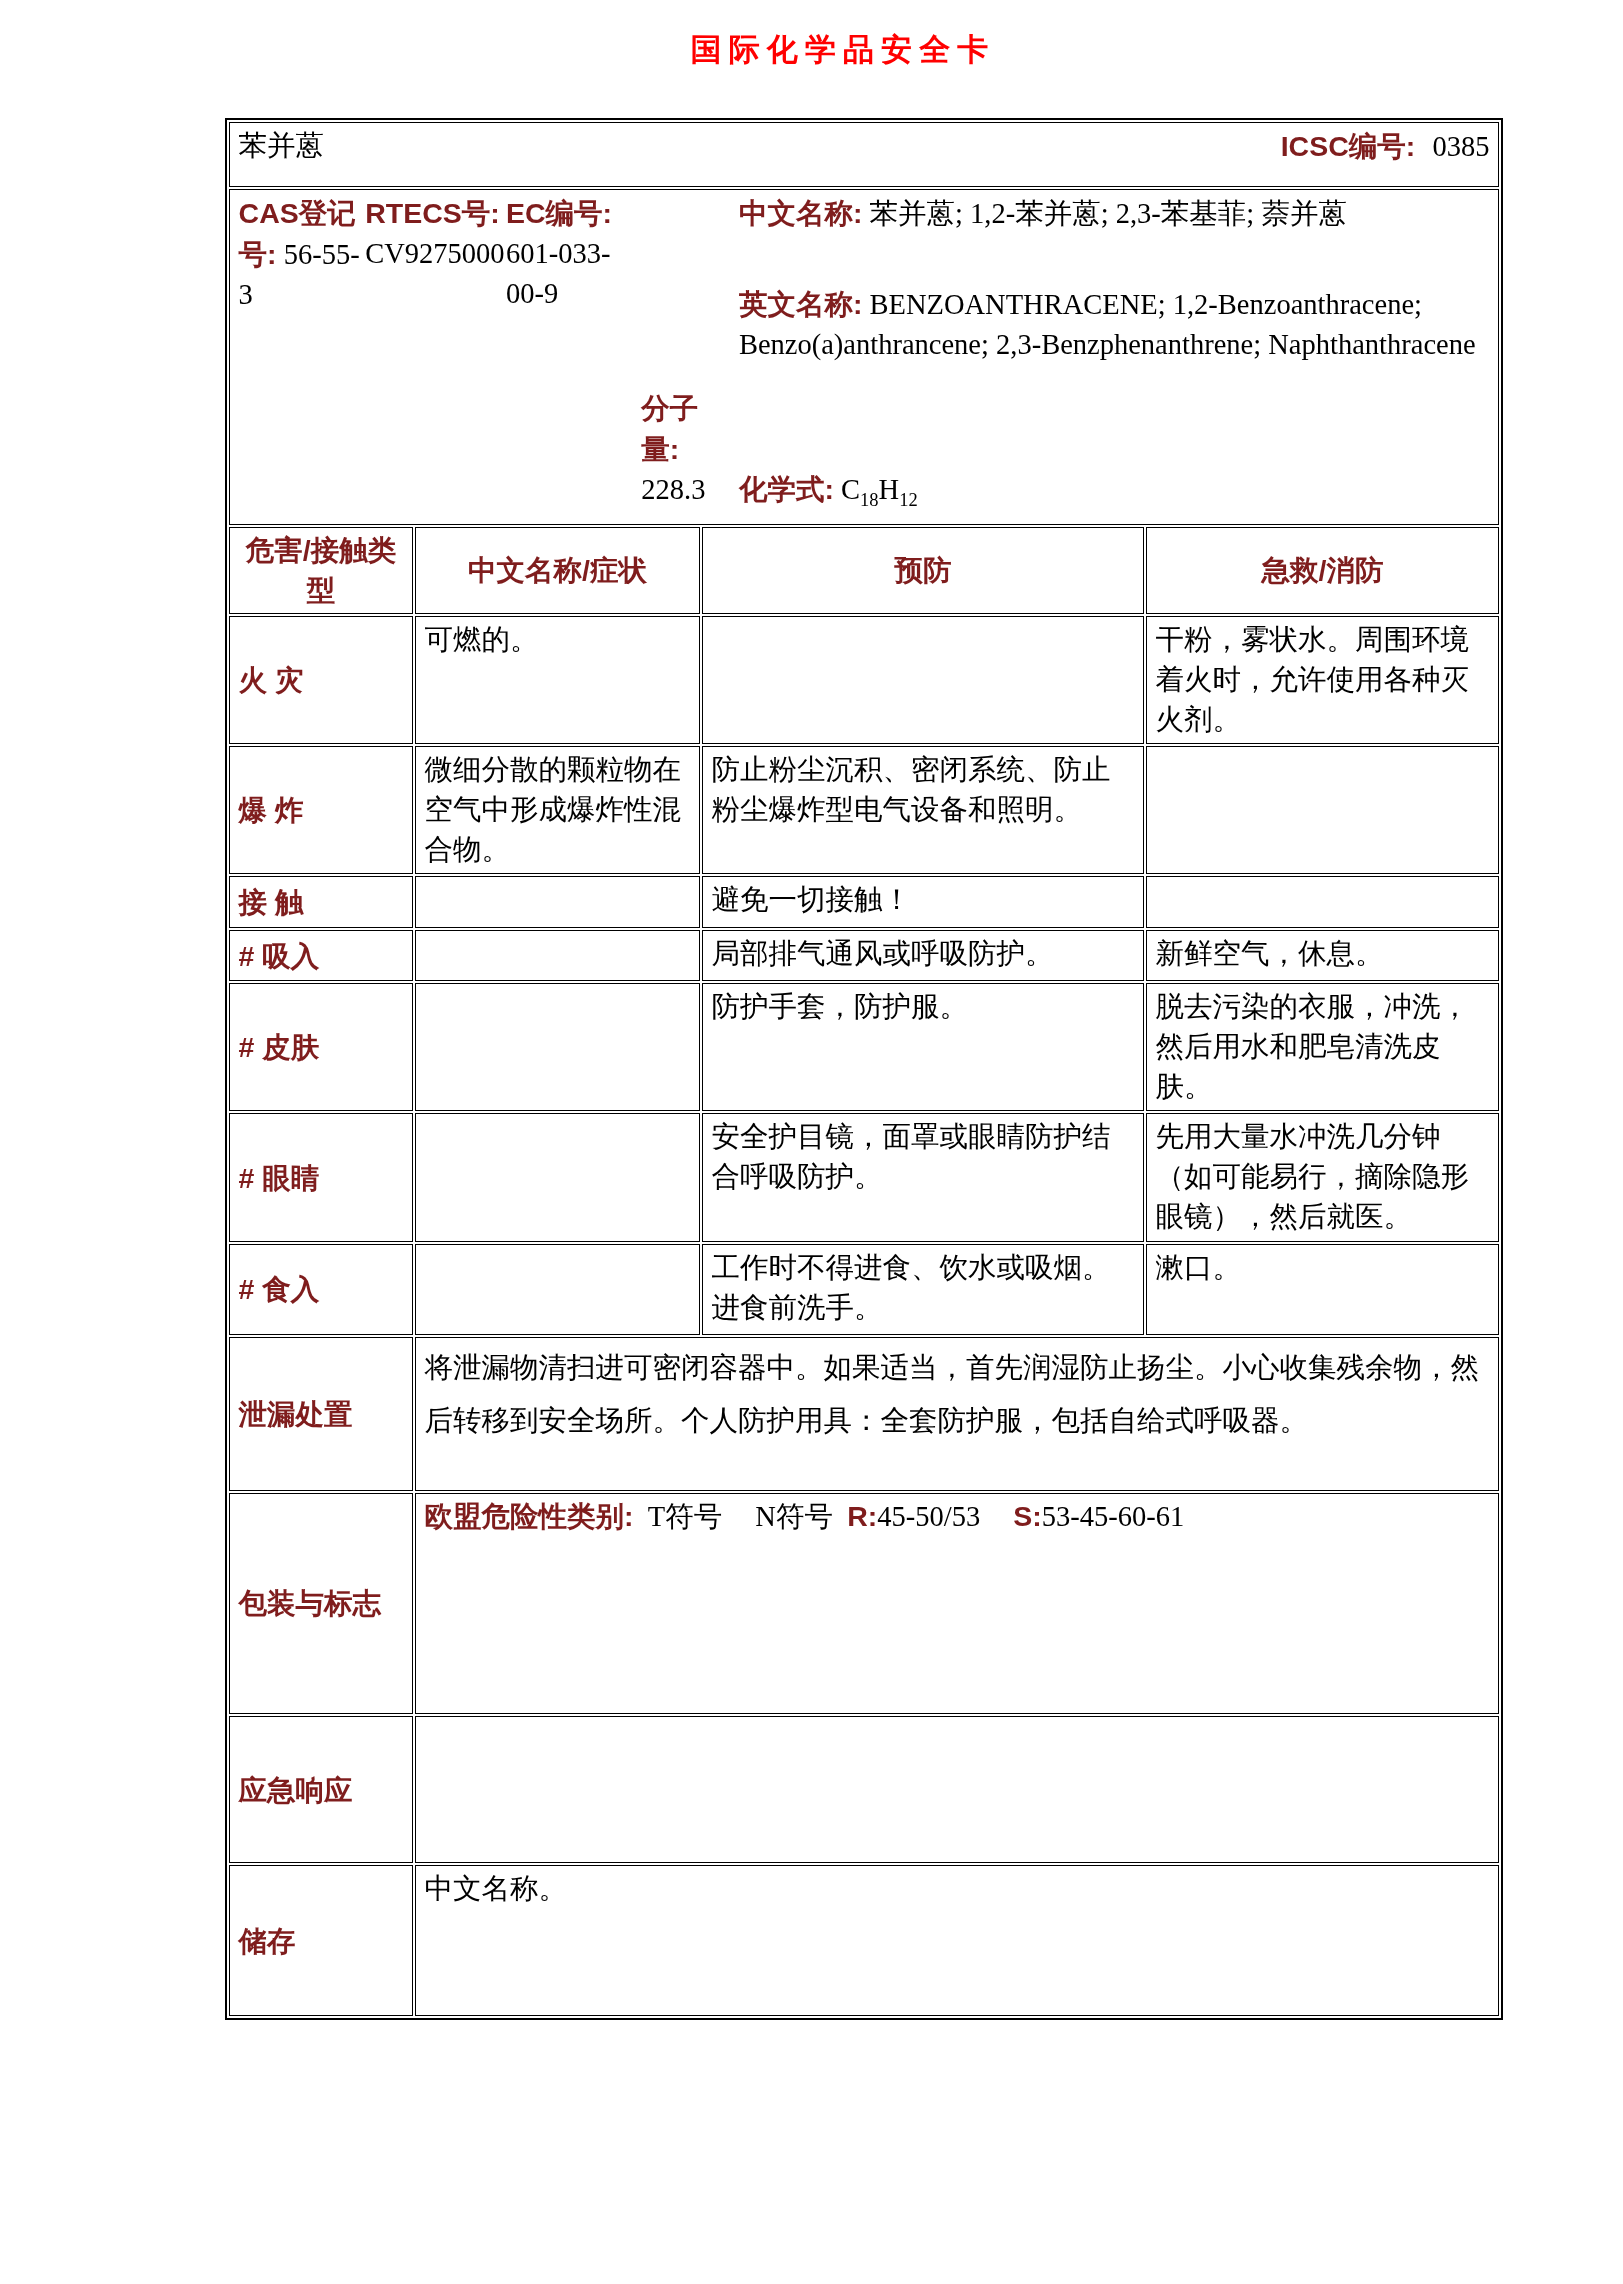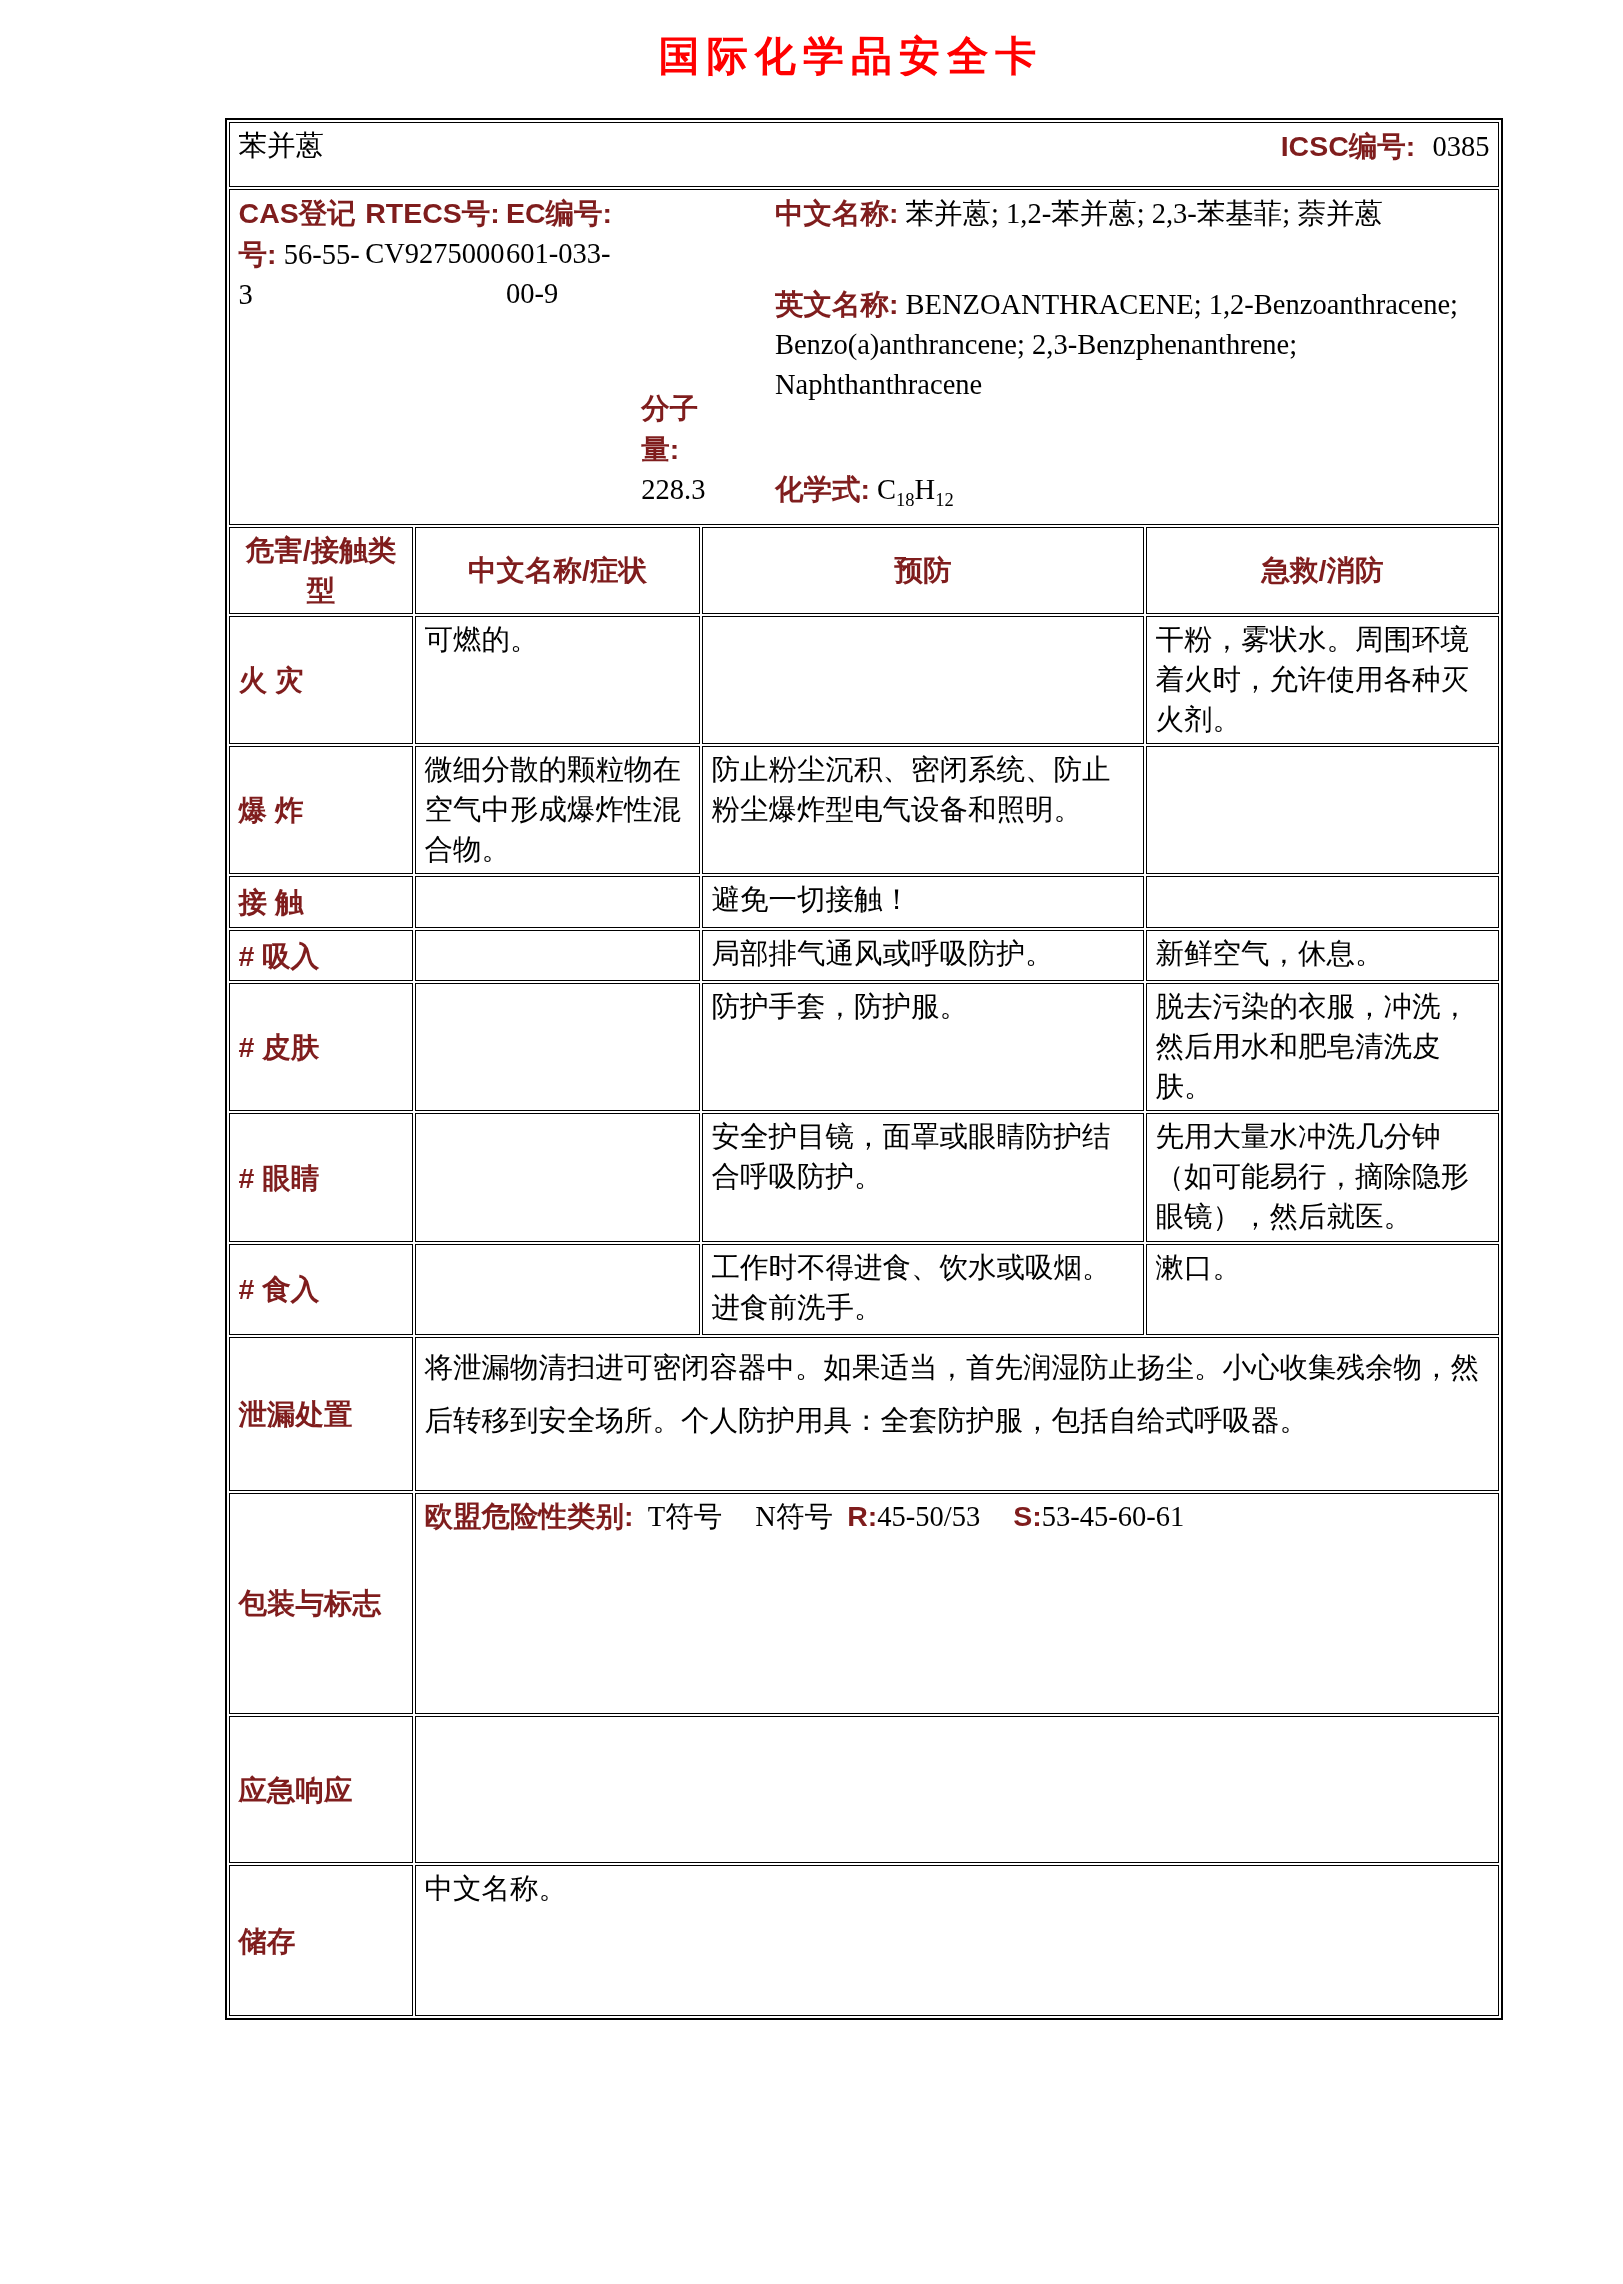--- a/index.html
+++ b/index.html
@@ -2,23 +2,23 @@
 <html style="font-size:11.4px"><head>
 <meta charset="utf-8">
 <style>
   html,body{margin:0;padding:0;background:#ffffff;}
   body{
     width:1624px;height:2284px;position:relative;
     font-family:"Liberation Serif","DejaVu Serif",serif;
     color:#000;
   }
   .page-title{
-    position:absolute;left:212px;top:28.5px;width:1278px;
+    position:absolute;left:204px;top:28.5px;width:1278px;
     text-align:center;color:#ff0000;font-weight:bold;
-    font-size:41px;letter-spacing:7.1px;
+    font-size:31px;letter-spacing:7.1px;
     font-family:"DejaVu Serif","Liberation Serif",serif;
   }
   .card-wrap{position:absolute;left:208px;top:118px;width:1278px;padding-left:17px;}
   table.card{
     width:100%;table-layout:fixed;
     border-collapse:separate;border-spacing:2.9px;
     border:2.9px solid #000;background:#fff;
   }
   table.card td{
     border:1.4px solid #000;
@@ -31,21 +31,21 @@
   .b{
     color:#7f1d1d;font-weight:bold;
     font-family:"Liberation Sans","DejaVu Sans",sans-serif;
   }
   
   .row1{display:flex;justify-content:space-between;align-items:flex-start;}
   .row1 .icsc-num{margin-left:10px;}
   
   .ident{display:flex;width:100%;height:322px;}
   .ident .lcol{width:40%;display:flex;padding-right:14.3px;box-sizing:border-box;}
-  .ident .rcol{flex:1;display:flex;flex-direction:column;margin-left:36px;}
+  .ident .rcol{flex:1;display:flex;flex-direction:column;}
   .ident p{margin:0 0 13px 0;}
   .ident .push{margin-top:auto;margin-bottom:4.3px;}
   .ident .gap{margin-top:37px;}
   sub.fs{font-size:18.5px;line-height:0;}
   
   .hdr{
     text-align:center;vertical-align:middle !important;
     font-size:31px;line-height:43px;
   }
   .lbl{

